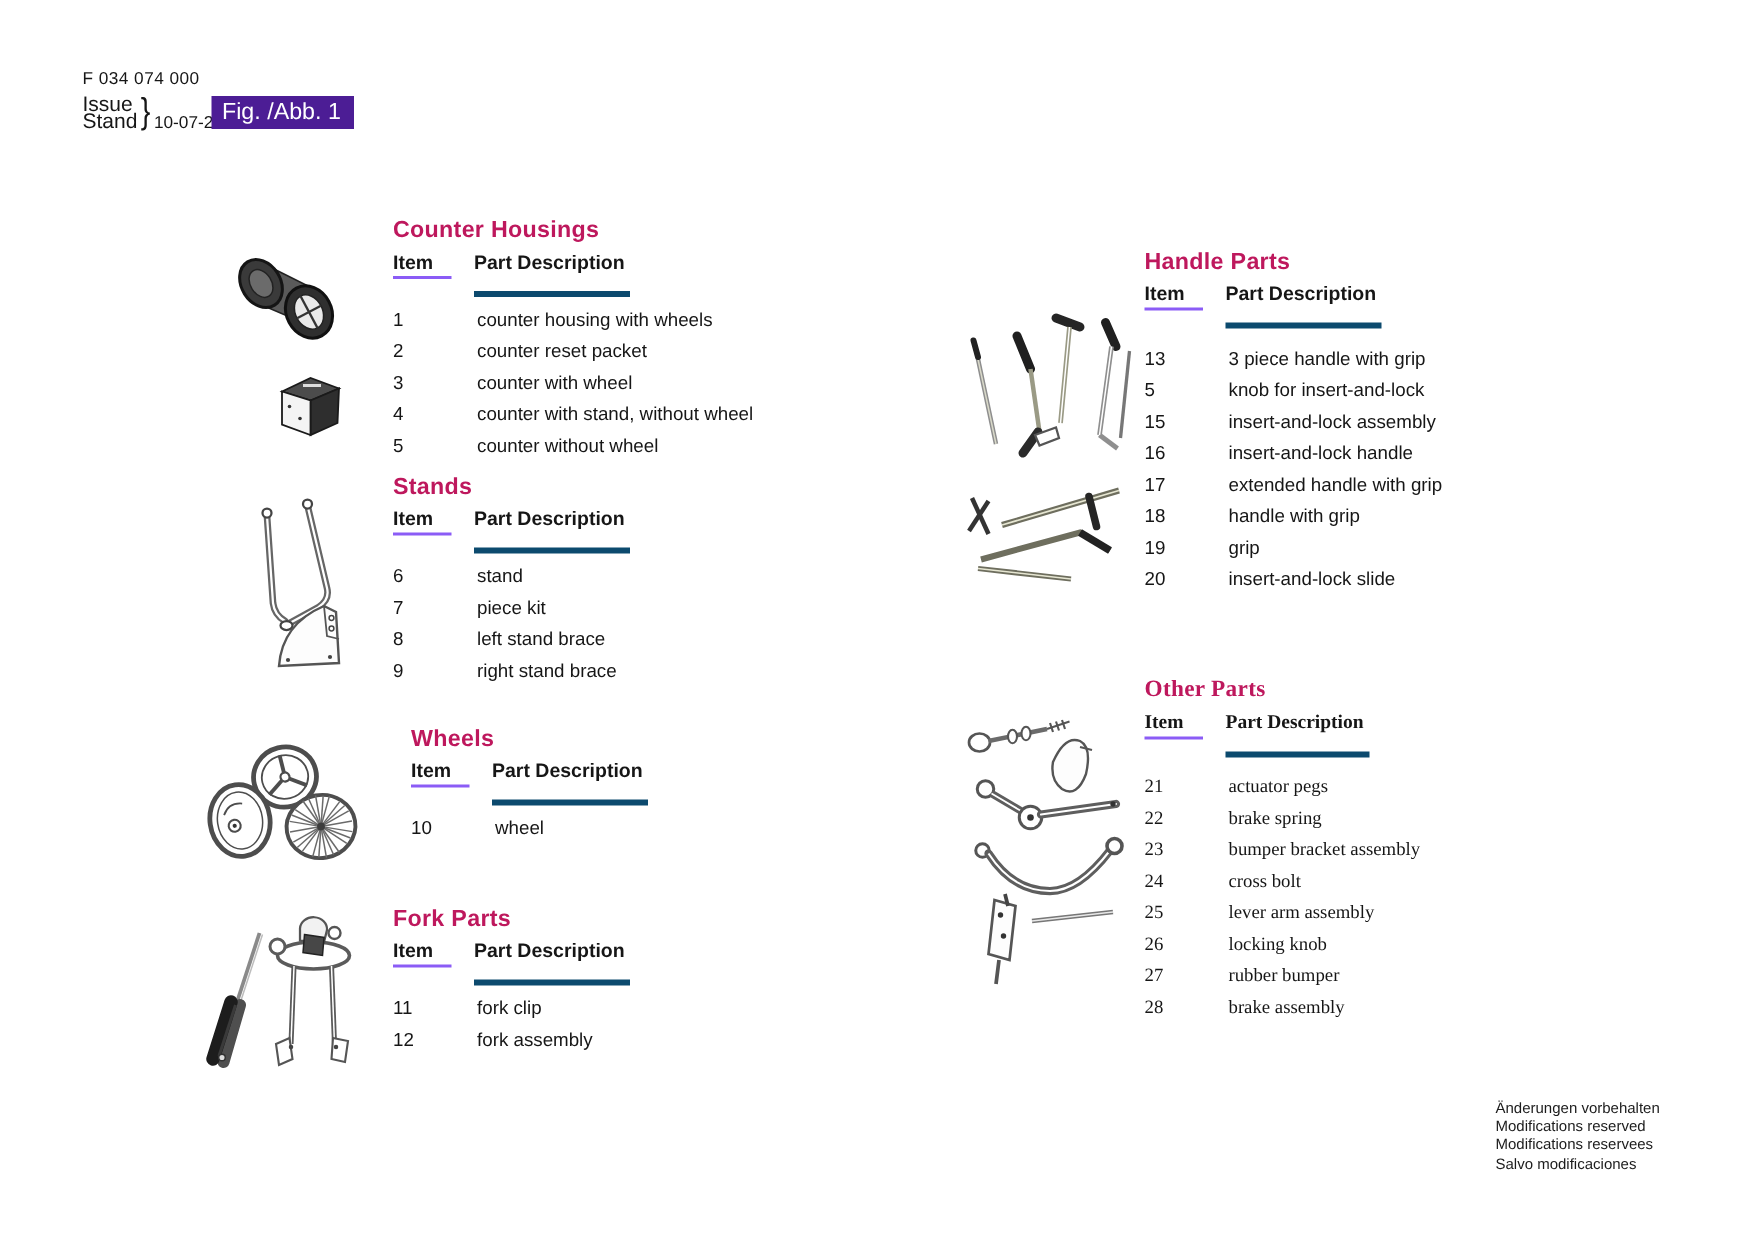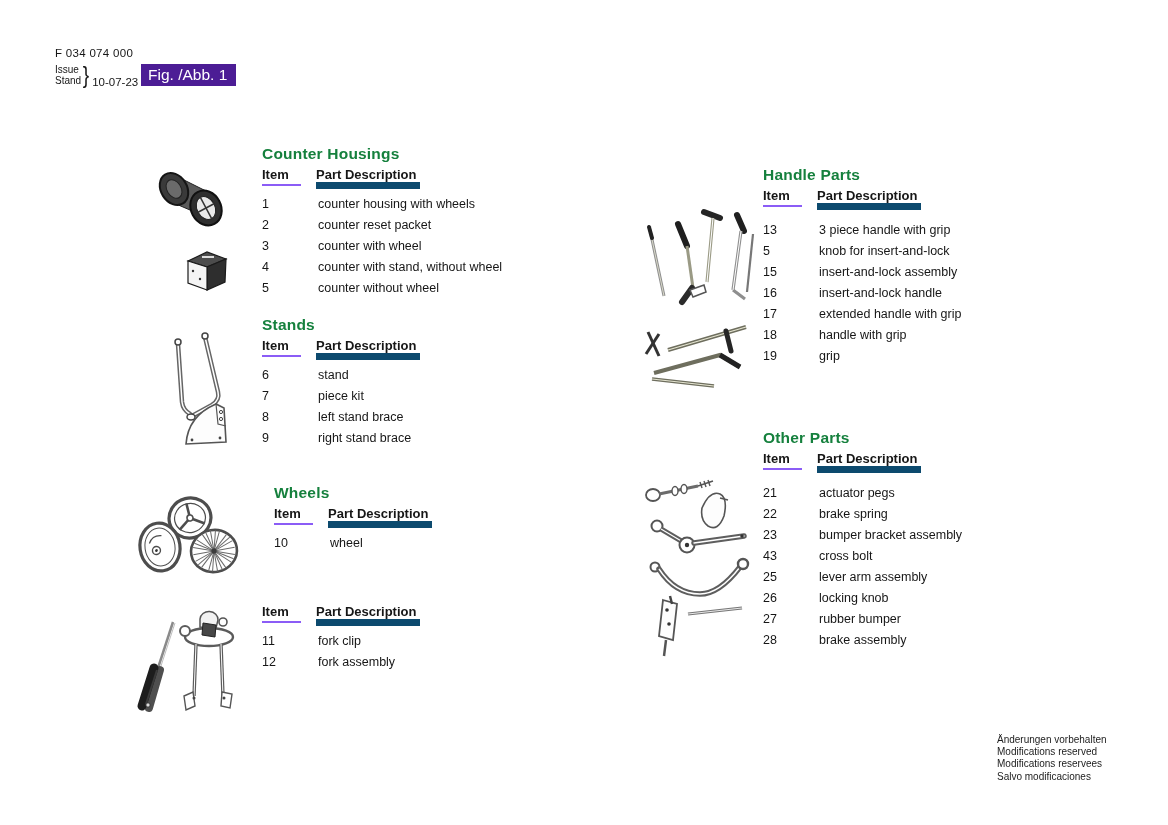--- a/index.html
+++ b/index.html
@@ -6,33 +6,33 @@
   html,body { background:#ffffff; }
   body {
     width:1168px; height:825px; position:relative; overflow:hidden;
     font-family:"Liberation Sans", sans-serif; color:#161616;
   }
   .abs { position:absolute; }
 
   
   .part-number { left:55px; top:47px; font-size:11.5px; letter-spacing:.3px; }
   .issue-block { left:55px; top:61px; display:flex; align-items:center; }
-  .issue-lines { display:flex; flex-direction:column; font-size:10px; line-height:11px; }
+  .issue-lines { display:flex; flex-direction:column; font-size:14px; line-height:11px; }
   .brace { font-size:24px; font-weight:200; line-height:22px; margin:0 2px 0 1px; transform:scaleX(.8); }
   .issue-date { font-size:11.5px;margin-top:15px; }
   .fig-box { left:141px; top:64px; background:#4c1d95; color:#ffffff;
              font-size:15.5px; height:22px; line-height:22px; padding:0 9px 0 7px; }
 
   
   .section { position:absolute; }
-  .section h2 { font-size:15.5px; font-weight:bold; letter-spacing:.2px; margin-bottom:4px; color:#15803d; }
+  .section h2 { font-size:15.5px; font-weight:bold; letter-spacing:.2px; margin-bottom:4px; color:#be185d; }
   .thead { font-size:13px; font-weight:bold; white-space:nowrap; }
   .thead .col-item { display:inline-block; width:39px; border-bottom:2px solid #8b5cf6;
                      padding-bottom:2px; margin-right:15px; }
-  .thead .col-desc { display:inline-block; border-bottom:7px solid #0c4a6e; padding-bottom:0; padding-right:4px; }
+  .thead .col-desc { display:inline-block; border-bottom:4px solid #0c4a6e; padding-bottom:12px; padding-right:4px; }
   .rows { margin-top:4px; }
   .gap .rows { margin-top:9px; }
   .trow { display:flex; font-size:12.5px; height:21px; align-items:center; white-space:nowrap; }
   .trow .num { width:56px; flex:none; }
 
   
   .footer-notice { left:997px; top:734px; font-size:10px; line-height:12.2px; color:#1c1c1c; }
 
   svg { display:block; }
 </style>
@@ -291,20 +291,21 @@
   </div>
   <div class="rows">
     <div class="trow">
         <span class="num">10</span>
         <span class="desc">wheel</span>
       </div>
   </div>
 </section>
 
 <section class="section" style="left:262px; top:604px; width:440px;">
+  <h2>Fork Parts</h2>
   <div class="thead">
     <span class="col-item">Item</span><span class="col-desc">Part Description</span>
   </div>
   <div class="rows">
     <div class="trow">
         <span class="num">11</span>
         <span class="desc">fork clip</span>
       </div>
     <div class="trow">
         <span class="num">12</span>
@@ -340,43 +341,47 @@
         <span class="desc">extended handle with grip</span>
       </div>
     <div class="trow">
         <span class="num">18</span>
         <span class="desc">handle with grip</span>
       </div>
     <div class="trow">
         <span class="num">19</span>
         <span class="desc">grip</span>
       </div>
-  </div>
-</section>
-
-<section class="section gap" style="left:763px; top:429px; width:400px;">
+    <div class="trow">
+        <span class="num">20</span>
+        <span class="desc">insert-and-lock slide</span>
+      </div>
+  </div>
+</section>
+
+<section class="section gap" style="left:763px; top:451px; width:400px;font-family:Liberation Serif, serif;">
   <h2>Other Parts</h2>
   <div class="thead">
     <span class="col-item">Item</span><span class="col-desc">Part Description</span>
   </div>
   <div class="rows">
     <div class="trow">
         <span class="num">21</span>
         <span class="desc">actuator pegs</span>
       </div>
     <div class="trow">
         <span class="num">22</span>
         <span class="desc">brake spring</span>
       </div>
     <div class="trow">
         <span class="num">23</span>
         <span class="desc">bumper bracket assembly</span>
       </div>
     <div class="trow">
-        <span class="num">43</span>
+        <span class="num">24</span>
         <span class="desc">cross bolt</span>
       </div>
     <div class="trow">
         <span class="num">25</span>
         <span class="desc">lever arm assembly</span>
       </div>
     <div class="trow">
         <span class="num">26</span>
         <span class="desc">locking knob</span>
       </div>

